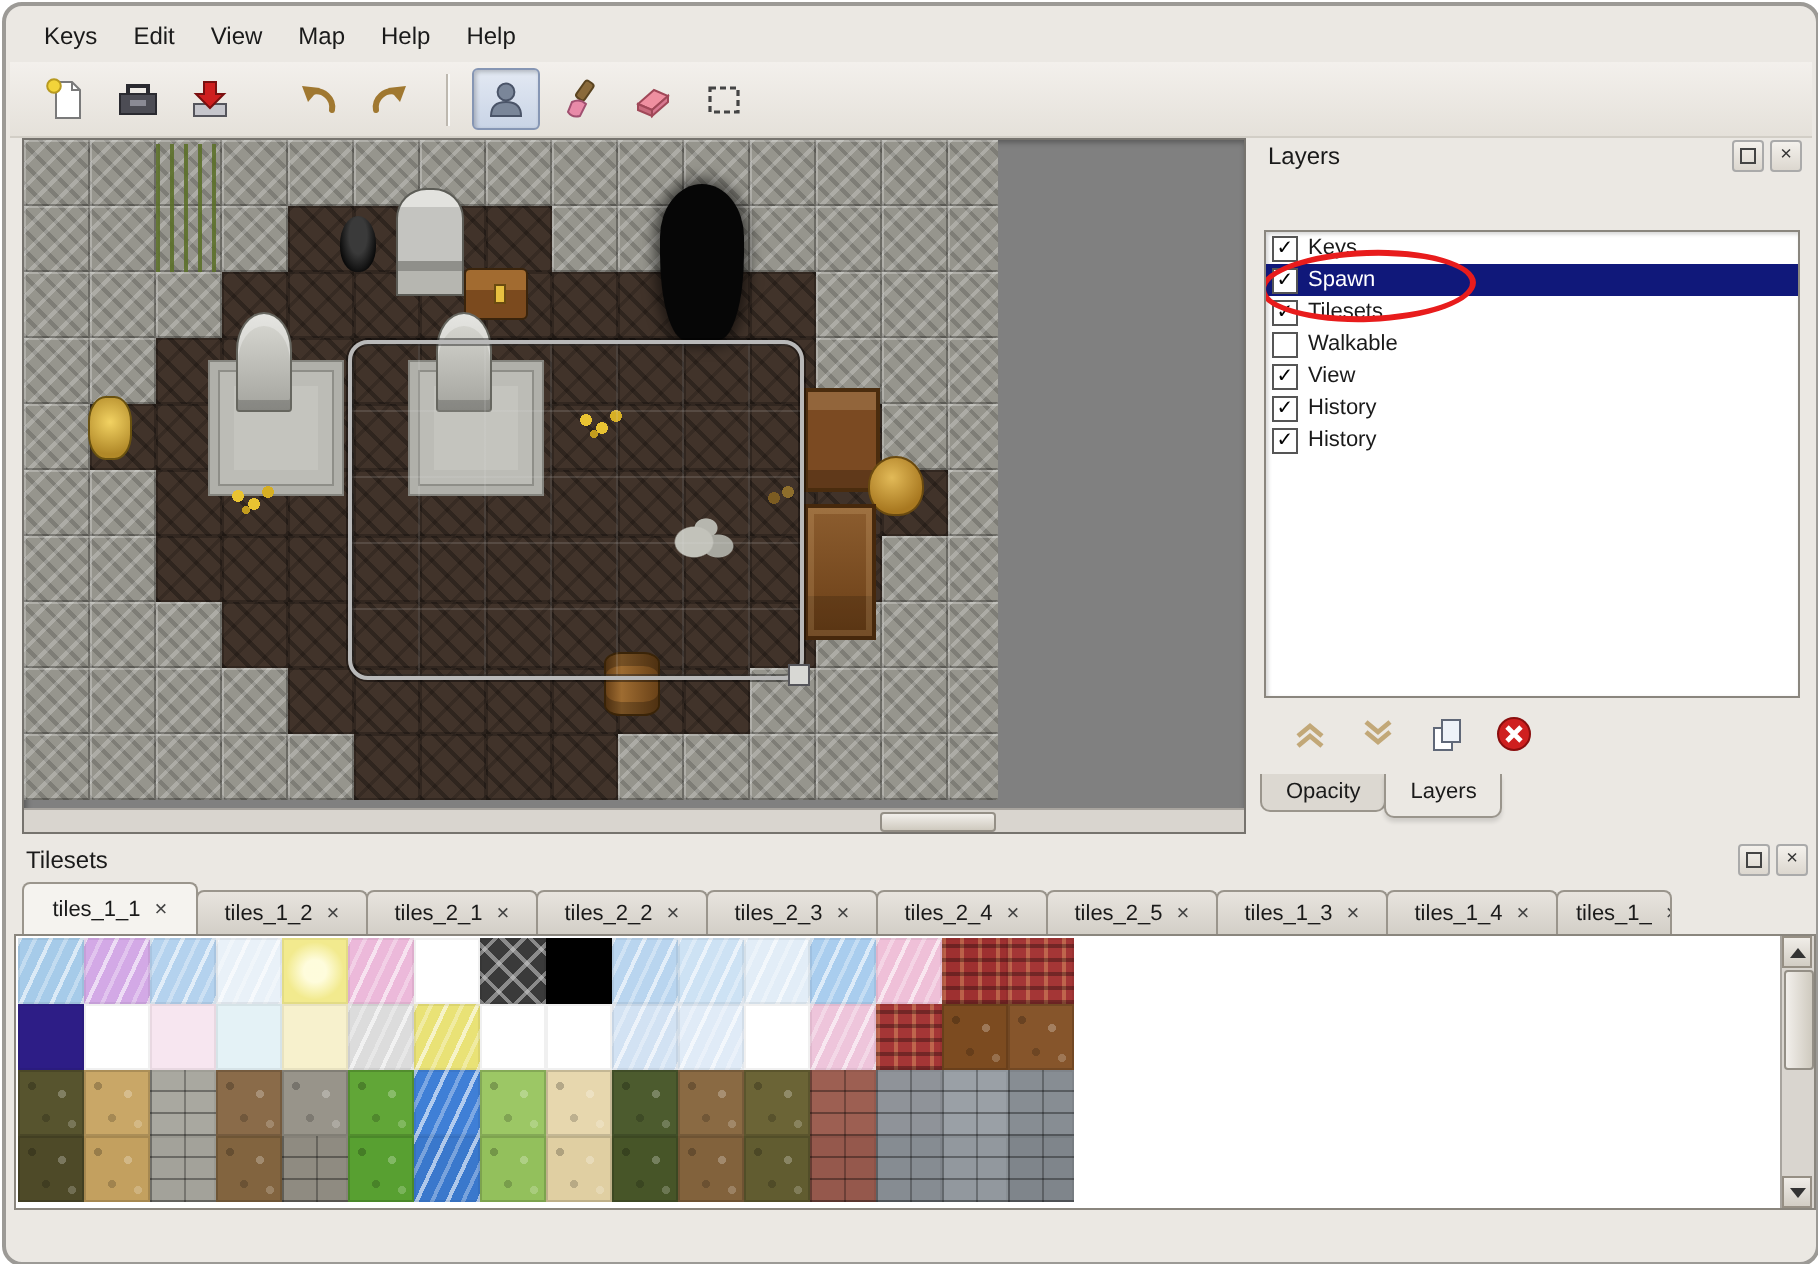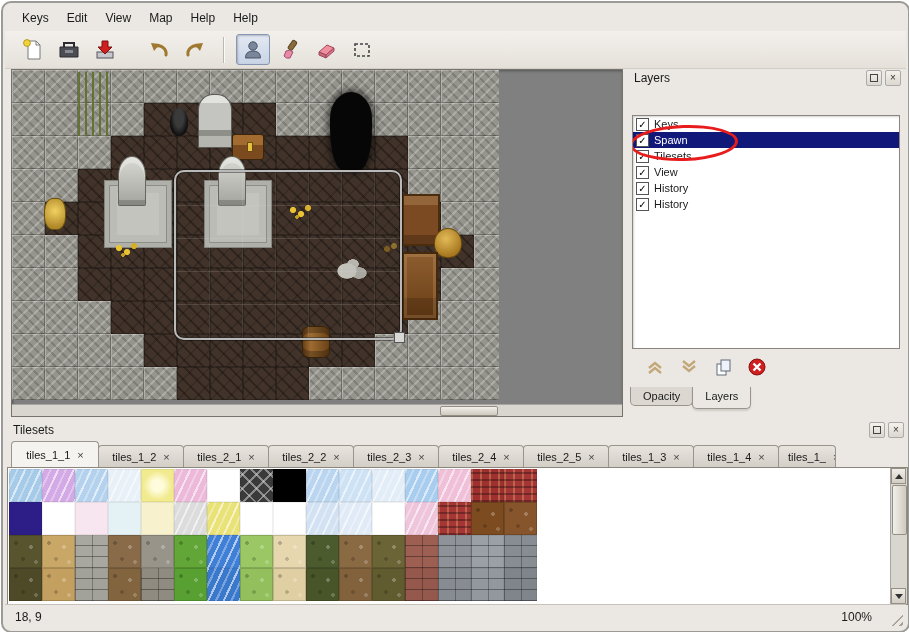--- a/index.html
+++ b/index.html
@@ -443,20 +443,24 @@
         </div>
         <div class="layer-row selected">
           <span class="cb">✓</span>
           <span class="layer-label">Spawn</span>
         </div>
         <div class="layer-row">
           <span class="cb">✓</span>
           <span class="layer-label">Tilesets</span>
         </div>
         <div class="layer-row">
+          <span class="cb"></span>
+          <span class="layer-label">Walkable</span>
+        </div>
+        <div class="layer-row">
           <span class="cb">✓</span>
           <span class="layer-label">View</span>
         </div>
         <div class="layer-row">
           <span class="cb">✓</span>
           <span class="layer-label">History</span>
         </div>
         <div class="layer-row">
           <span class="cb">✓</span>
           <span class="layer-label">History</span>
@@ -621,20 +625,14 @@
             <span class="tri-up"></span>
           </div>
         <div class="vs-thumb"></div>
         <div class="vs-btn vs-down">
             <span class="tri-down"></span>
           </div>
       </div>
     </div>
   </div>
 
-  <div class="statusbar">
-    <span class="status-coords">18, 9</span>
-    <span class="sb-spacer"></span>
-    <span class="status-zoom">100%</span>
-    <span class="resize-grip"></span>
-  </div>
 
 </div>
 
 </body></html>

